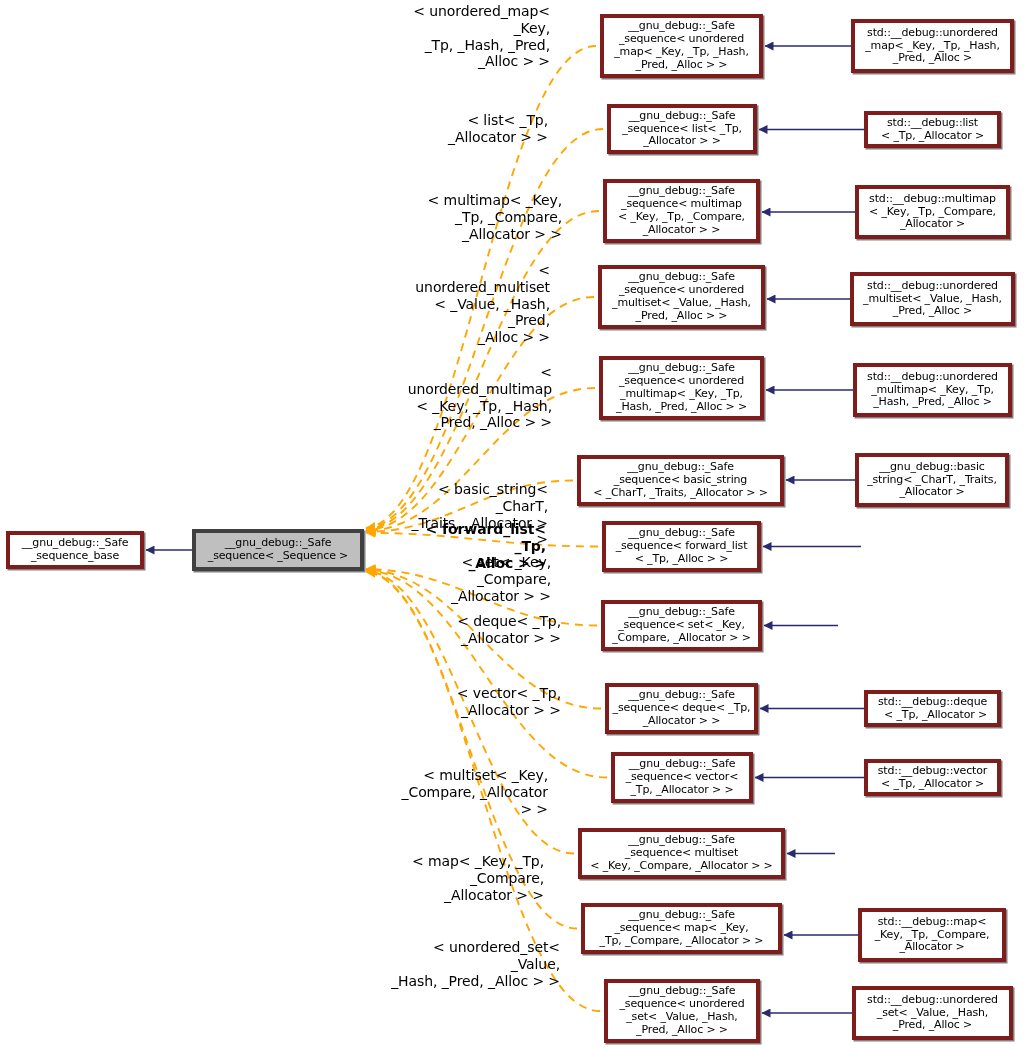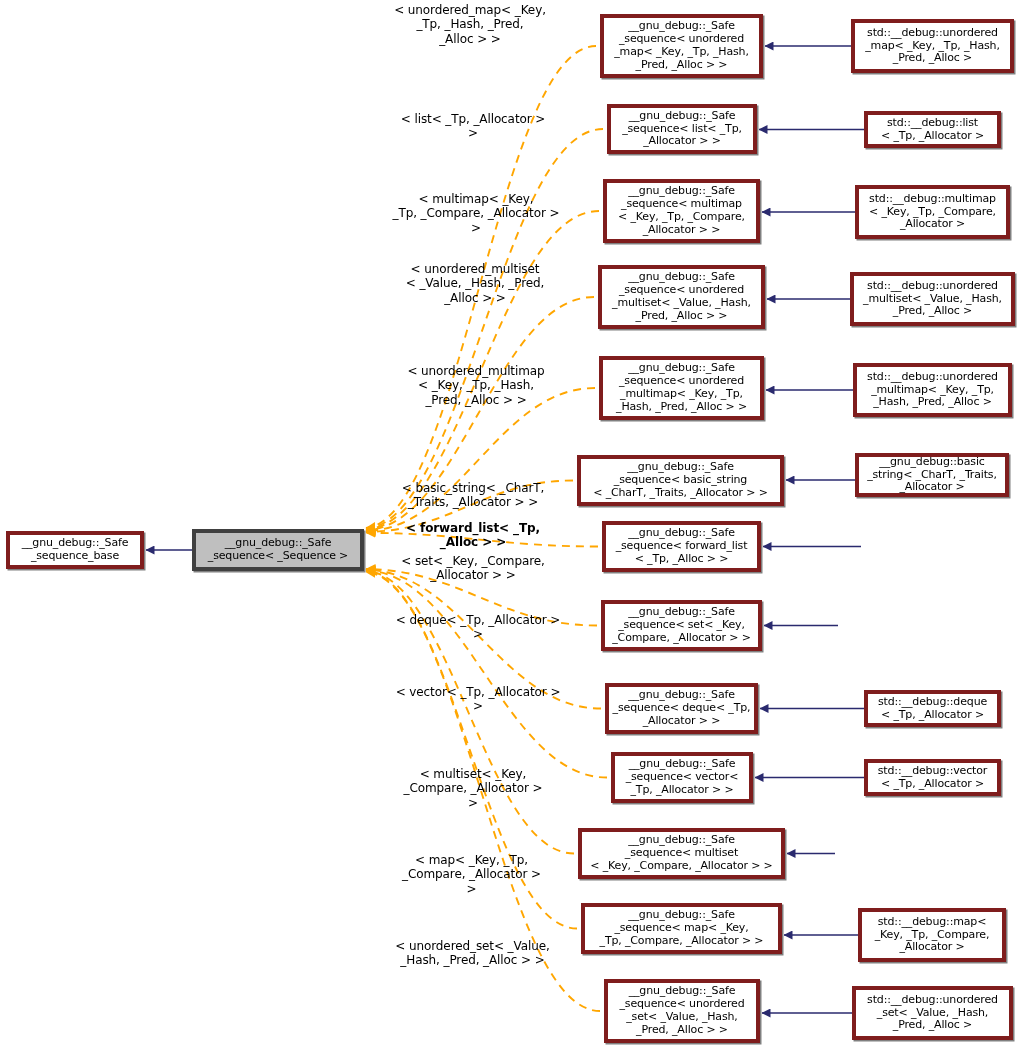--- a/index.html
+++ b/index.html
@@ -36,24 +36,24 @@
     box-shadow:1.5px 1.5px 0 0 #808080;
     padding:1px 3px;
     white-space:pre-line;
   }
   .node.current{
     background:#bfbfbf;
     border-color:#404040;
   }
   .edge-label{
     position:absolute;
-    font-size:12px;
+    font-size:14px;
     line-height:1.2;
     color:#000000;
-    text-align:center;
+    text-align:right;
     white-space:pre-line;
     letter-spacing:-0.1px;
   }
 </style>
 </head>
 <body>
 
 <div id="diagram">
   <svg id="edge-layer" viewBox="0 0 1035 1049">
       <defs>
@@ -137,39 +137,39 @@
 _Hash, _Pred, _Alloc &gt; &gt;</div>
     <div class="node" style="left: 853px; top: 363px; width: 159px; height: 54px;">std::__debug::unordered
 _multimap&lt; _Key, _Tp,
 _Hash, _Pred, _Alloc &gt;</div>
     <div class="edge-label" style="left: 400px; top: 364px; width: 152px;">&lt; unordered_multimap
 &lt; _Key, _Tp, _Hash,
 _Pred, _Alloc &gt; &gt;</div>
     <div class="node" style="left: 577px; top: 455px; width: 207px; height: 51px;">__gnu_debug::_Safe
 _sequence&lt; basic_string
 &lt; _CharT, _Traits, _Allocator &gt; &gt;</div>
-    <div class="node" style="left: 855px; top: 453px; width: 154px; height: 44px;">__gnu_debug::basic
+    <div class="node" style="left: 855px; top: 453px; width: 154px; height: 54px;">__gnu_debug::basic
 _string&lt; _CharT, _Traits,
 _Allocator &gt;</div>
     <div class="edge-label" style="left: 398px; top: 461px; width: 150px; margin-top: 20px;">&lt; basic_string&lt; _CharT,
 _Traits, _Allocator &gt; &gt;</div>
     <div class="node" style="left: 602px; top: 521px; width: 159px; height: 51px;">__gnu_debug::_Safe
 _sequence&lt; forward_list
 &lt; _Tp, _Alloc &gt; &gt;</div>
     <div class="edge-label" style="left: 400px; top: 521px; width: 146px; font-weight: bold;">&lt; forward_list&lt; _Tp,
 _Alloc &gt; &gt;</div>
     <div class="node" style="left: 601px; top: 600px; width: 161px; height: 51px;">__gnu_debug::_Safe
 _sequence&lt; set&lt; _Key,
 _Compare, _Allocator &gt; &gt;</div>
     <div class="edge-label" style="left: 395px; top: 554px; width: 156px;">&lt; set&lt; _Key, _Compare,
 _Allocator &gt; &gt;</div>
     <div class="node" style="left: 605px; top: 683px; width: 153px; height: 51px;">__gnu_debug::_Safe
 _sequence&lt; deque&lt; _Tp,
 _Allocator &gt; &gt;</div>
-    <div class="node" style="left: 864px; top: 690px; width: 137px; height: 37px;">std::__debug::deque
+    <div class="node" style="left: 864px; top: 690px; width: 137px; height: 37px; text-align: right;">std::__debug::deque
 &lt; _Tp, _Allocator &gt;</div>
     <div class="edge-label" style="left: 395px; top: 613px; width: 166px;">&lt; deque&lt; _Tp, _Allocator &gt; &gt;</div>
     <div class="node" style="left: 611px; top: 752px; width: 142px; height: 51px;">__gnu_debug::_Safe
 _sequence&lt; vector&lt;
 _Tp, _Allocator &gt; &gt;</div>
     <div class="node" style="left: 864px; top: 759px; width: 137px; height: 37px;">std::__debug::vector
 &lt; _Tp, _Allocator &gt;</div>
     <div class="edge-label" style="left: 395px; top: 685px; width: 166px;">&lt; vector&lt; _Tp, _Allocator &gt; &gt;</div>
     <div class="node" style="left: 578px; top: 828px; width: 207px; height: 51px;">__gnu_debug::_Safe
 _sequence&lt; multiset

